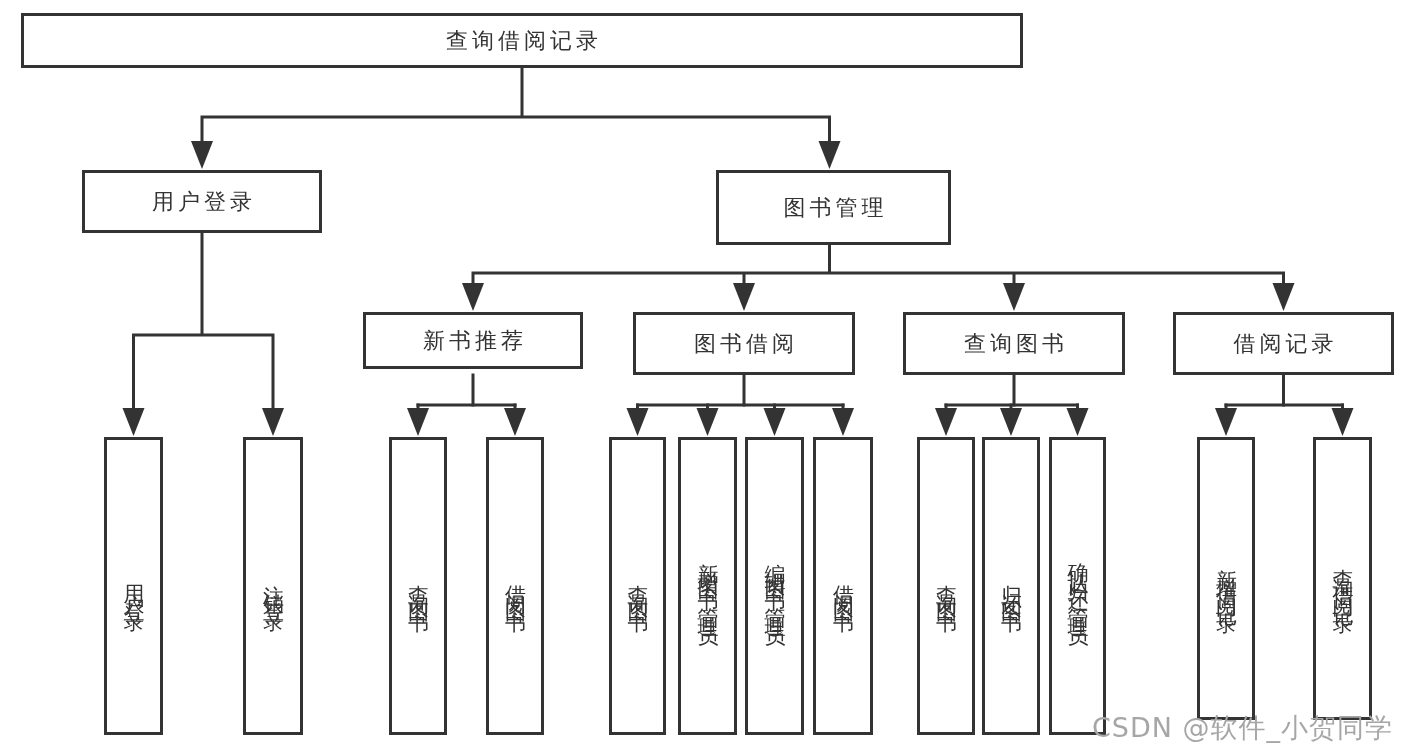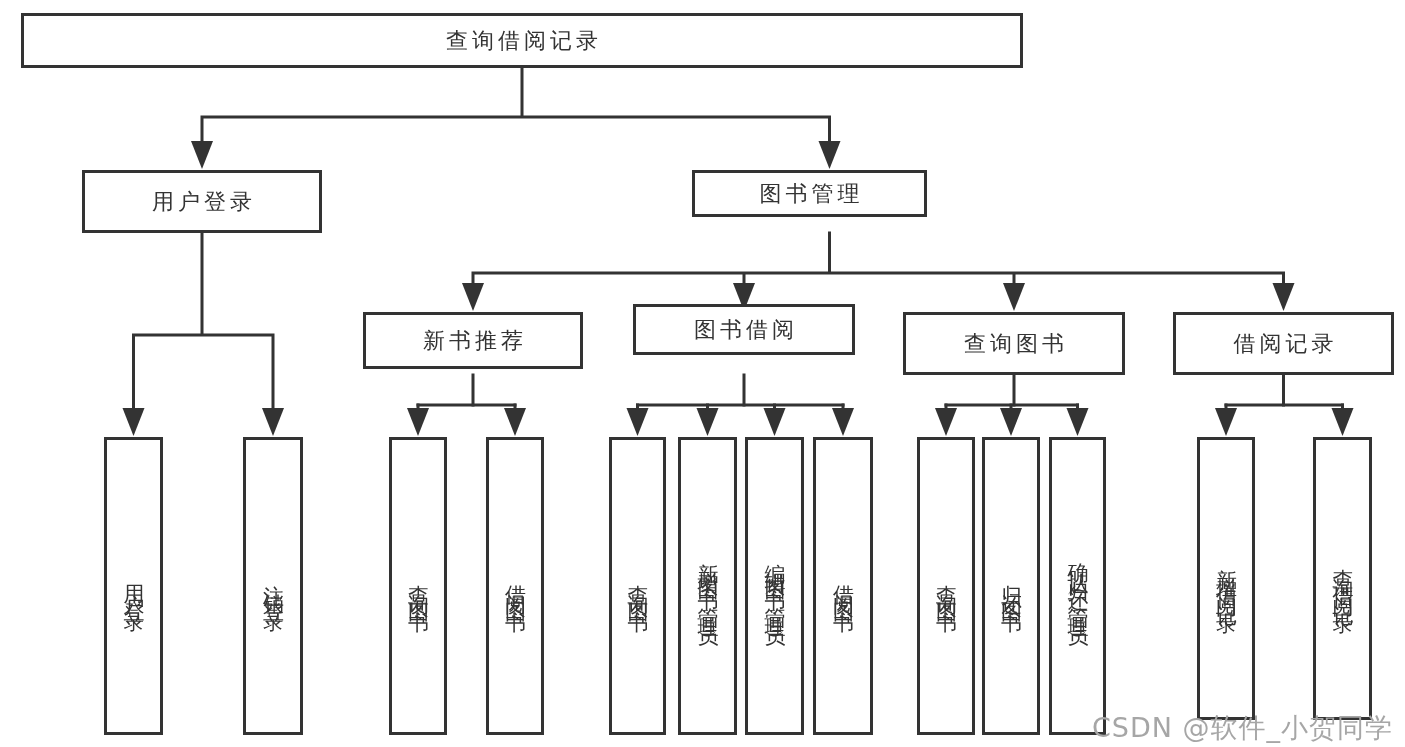--- a/index.html
+++ b/index.html
@@ -82,28 +82,28 @@
     </g>
   </svg>
 
   <div class="node h" style="left:21px; top:13px; width:1002px; height:55px">
     <span>查询借阅记录</span>
   </div>
 
   <div class="node h" style="left:82px; top:170px; width:240px; height:63px">
     <span>用户登录</span>
   </div>
-  <div class="node h" style="left:692px; top:170px; width:235px; height:47px">
+  <div class="node h" style="left:716px; top:170px; width:235px; height:75px">
     <span>图书管理</span>
   </div>
 
   <div class="node h" style="left:363px; top:312px; width:220px; height:57px">
     <span>新书推荐</span>
   </div>
-  <div class="node h" style="left:633px; top:304px; width:222px; height:51px">
+  <div class="node h" style="left:633px; top:312px; width:222px; height:63px">
     <span>图书借阅</span>
   </div>
   <div class="node h" style="left:903px; top:312px; width:222px; height:63px">
     <span>查询图书</span>
   </div>
   <div class="node h" style="left:1173px; top:312px; width:221px; height:63px">
     <span>借阅记录</span>
   </div>
 
   <div class="node v" style="left:104px; top:437px; width:59px; height:298px">

